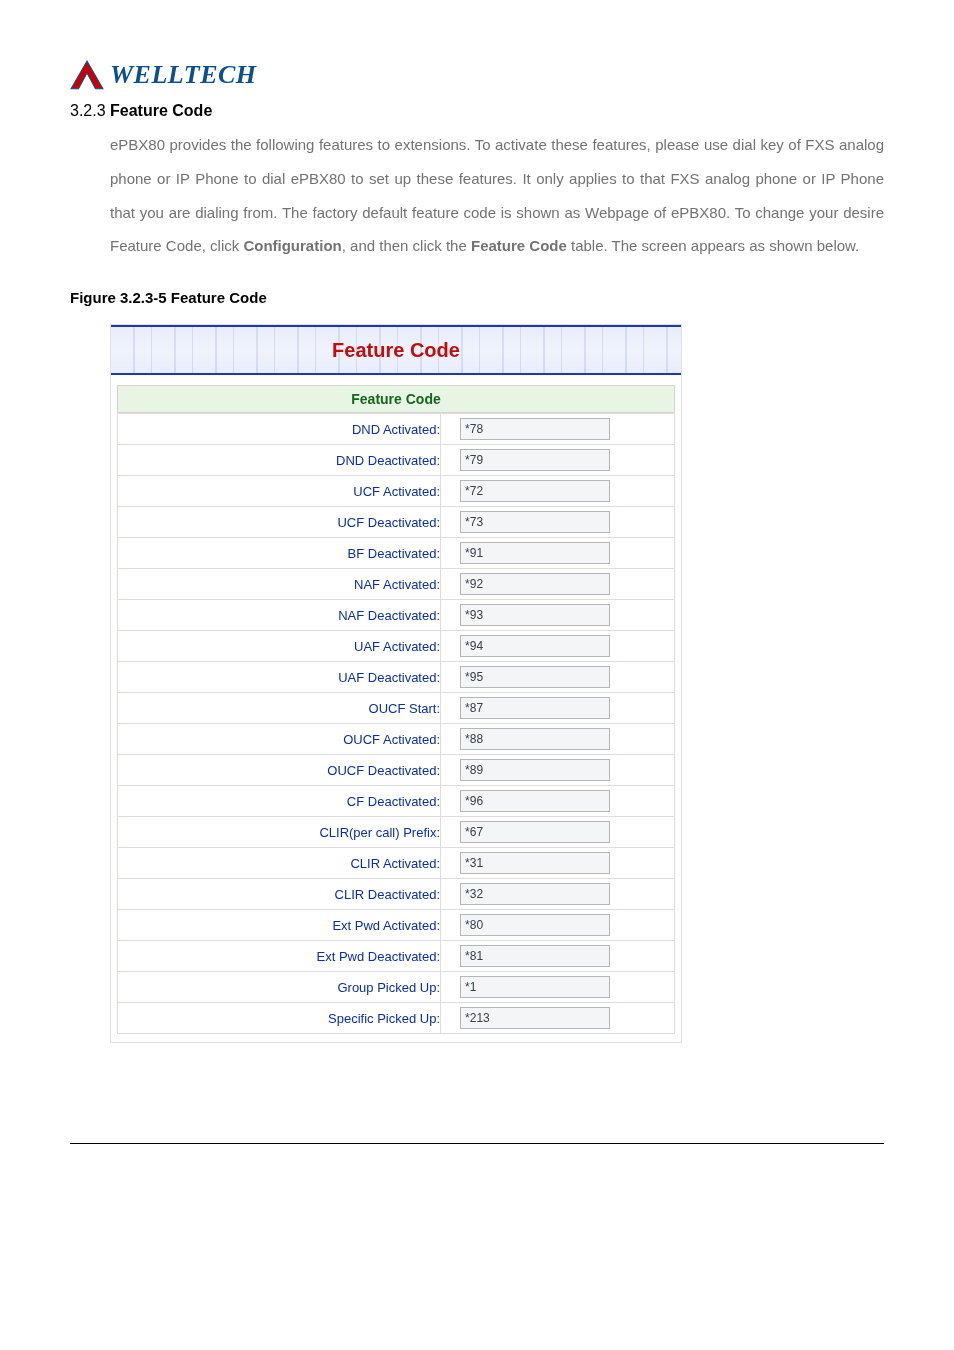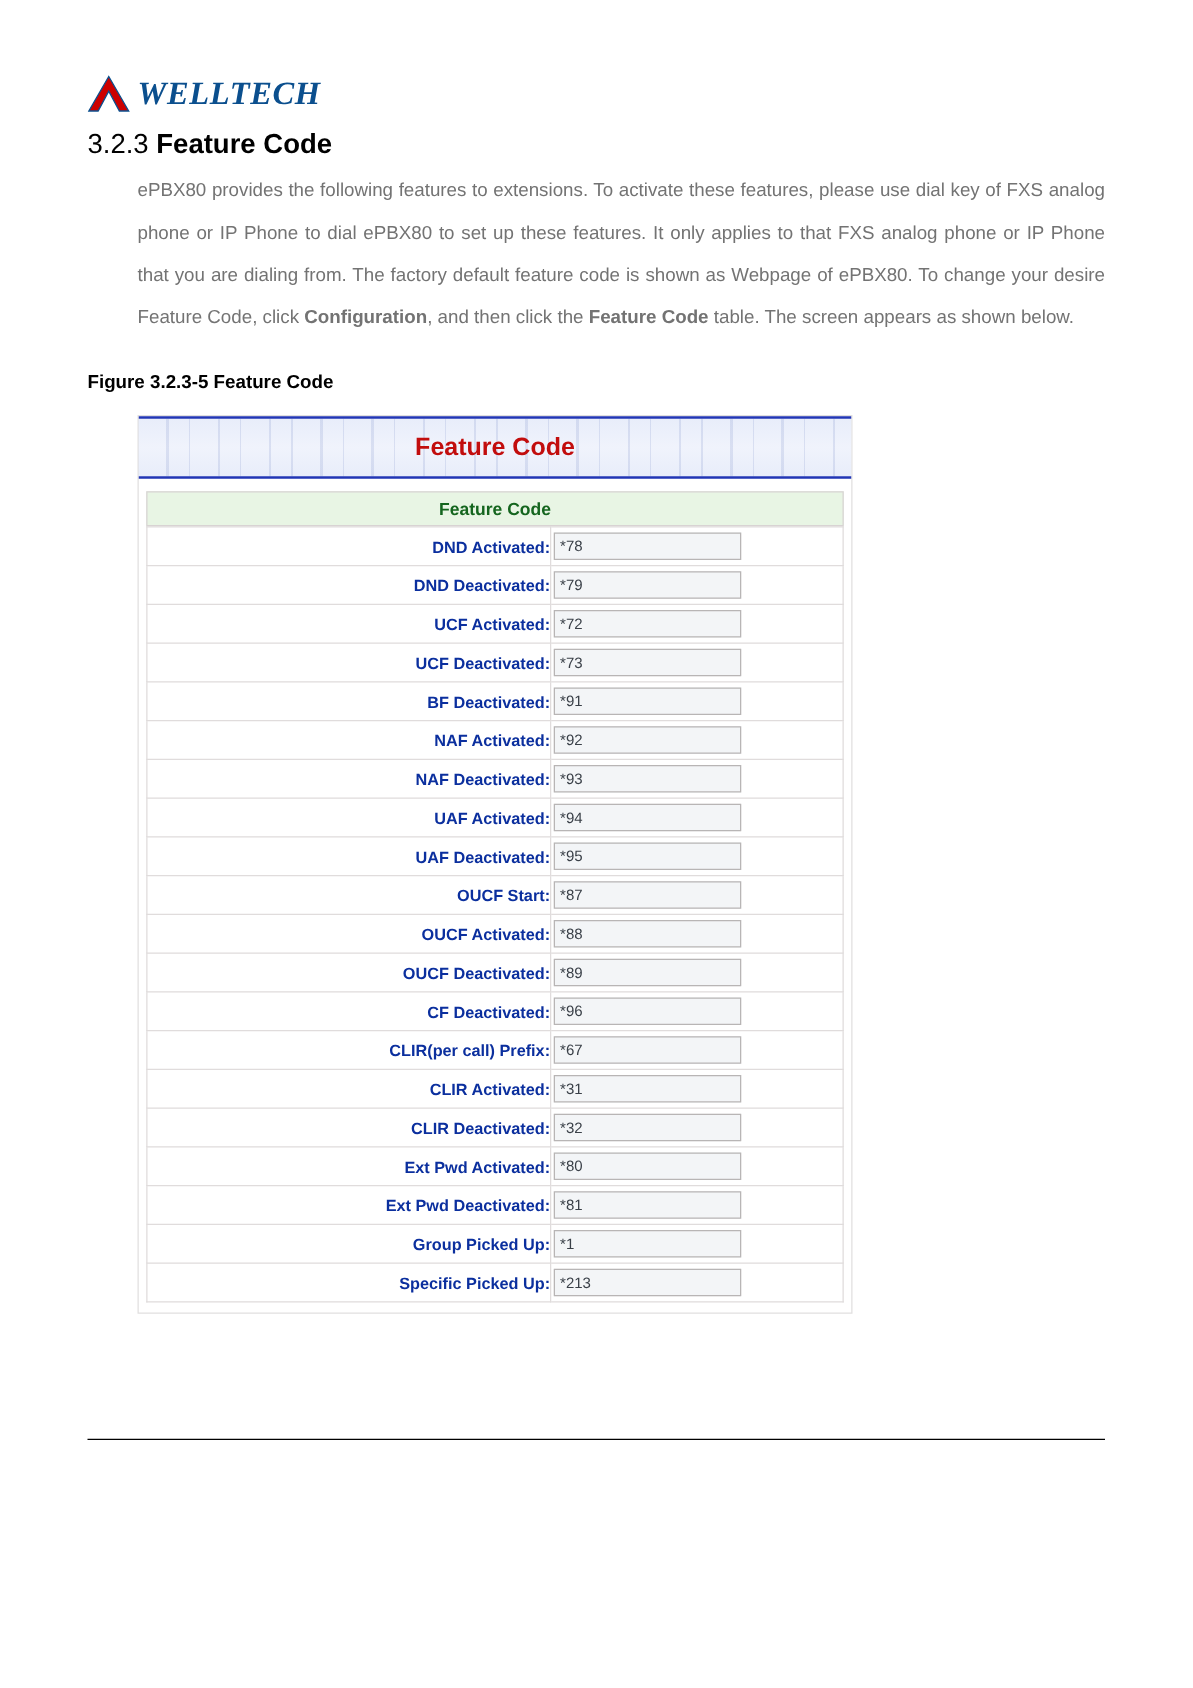--- a/index.html
+++ b/index.html
@@ -24,21 +24,21 @@
   .logo-text {
     font-family: "Times New Roman", serif;
     font-size: 26px;
     font-weight: 900;
     font-style: italic;
     color: #0b4f8e;
     letter-spacing: 0.5px;
   }
   .section-heading {
     font-family: Verdana, Arial, sans-serif;
-    font-size: 22px;
+    font-size: 16px;
     font-weight: normal;
     margin: 10px 0 8px 0;
     color: #000;
   }
   .section-heading .bold {
     font-weight: bold;
   }
   .body-para {
     margin: 0 0 0 40px;
     font-size: 15px;
@@ -101,38 +101,38 @@
   .fc-table td {
     border: 1px solid #e0dcdc;
     height: 30px;
     padding: 0;
     vertical-align: middle;
   }
   .fc-label {
     text-align: right;
     padding-right: 6px;
     color: #0b2f9e;
-    font-weight: bold;
+    font-weight: normal;
     width: 58%;
     background: #ffffff;
   }
   .fc-value-cell {
     width: 42%;
     background: #ffffff;
   }
   .fc-input {
     width: 140px;
     height: 20px;
     border: 1px solid #b8b5b5;
     background: #f3f5f7;
     color: #3a4048;
     font-size: 12px;
     padding: 0 4px;
     font-family: Verdana, Arial, sans-serif;
-    margin-left: 2px;
+    margin-left: 19px;
   }
   .hr-bottom {
     border: none;
     border-top: 1.5px solid #000;
     margin: 60px 70px 0 70px;
   }
 </style>
 </head>
 <body>
 

